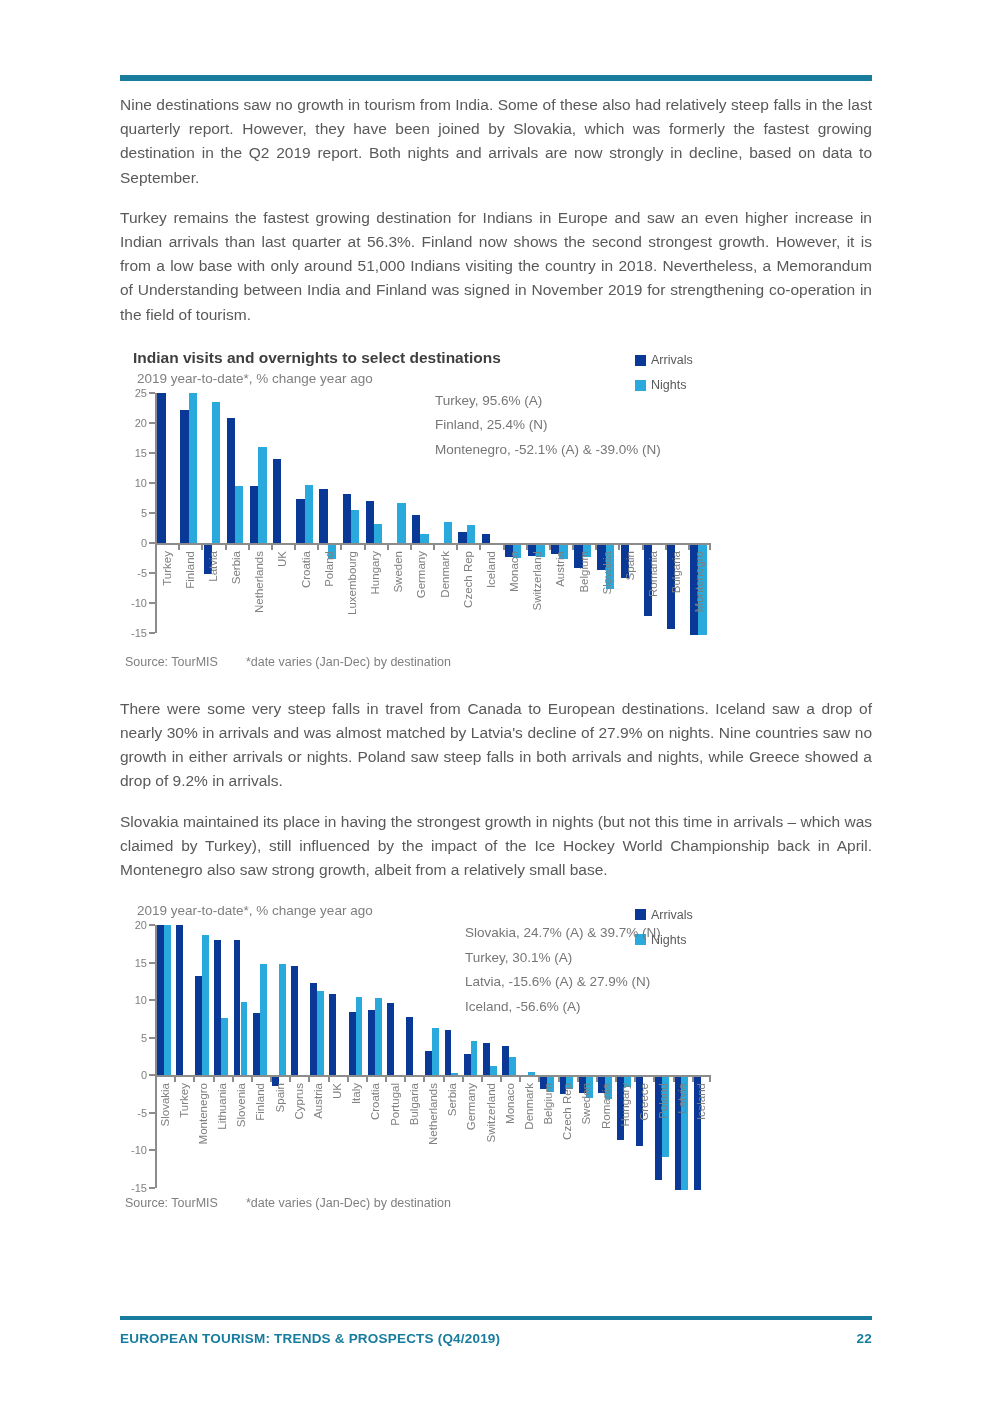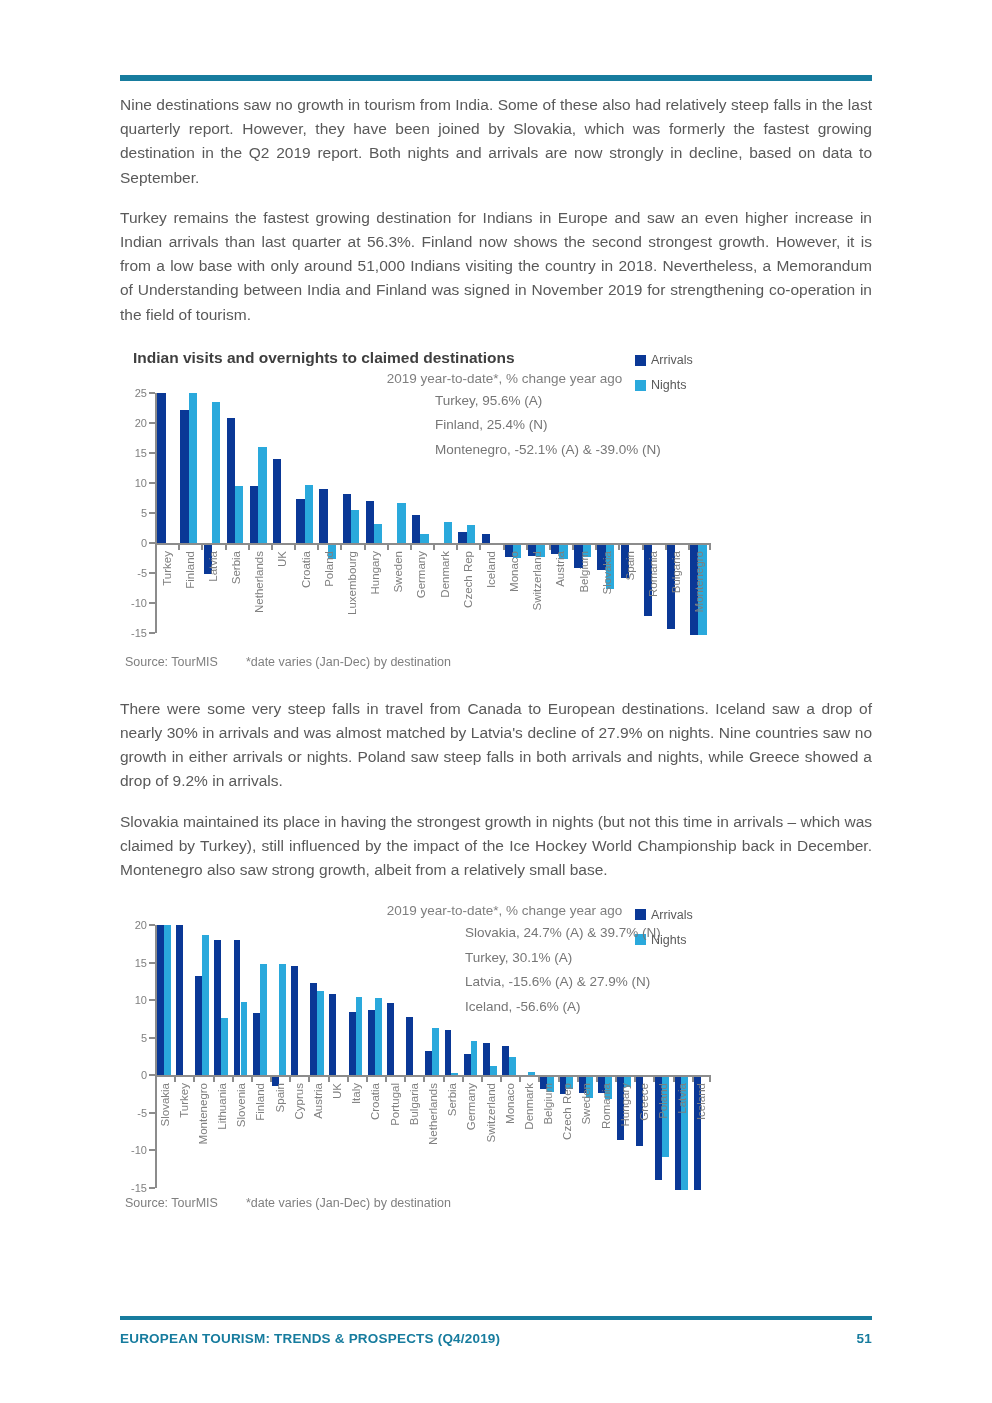--- a/index.html
+++ b/index.html
@@ -16,21 +16,21 @@
     margin:16px 0 0 0;
     font-size:15.5px;line-height:24.2px;
     color:#595959;text-align:justify;
   }
   
   .chart{position:relative;margin-top:22px;}
   .chart-title{
     padding-left:13px;font-size:15.5px;font-weight:bold;color:#3f3f3f;
   }
   .chart-subtitle{
-    padding-left:17px;margin-top:4px;font-size:13.5px;color:#7f7f7f;text-align:center;
+    padding-left:17px;margin-top:4px;font-size:13.5px;color:#7f7f7f;
   }
   .legend{position:absolute;left:515px;top:-1px;}
   .legend-item{display:flex;align-items:center;height:25px;}
   .legend-swatch{width:11px;height:11px;margin-right:5px;flex:0 0 auto;}
   .legend-label{font-size:12.5px;color:#595959;}
   .plot{position:relative;margin-left:35px;margin-top:7px;width:556px;}
   .axis-y{position:absolute;left:0;top:0;width:2px;background:#8c8c8c;}
   .axis-zero{position:absolute;left:0;height:2px;background:#8c8c8c;}
   .ytick{position:absolute;left:-6px;width:6px;height:2px;background:#8c8c8c;}
   .ylabel{
@@ -66,21 +66,21 @@
 <body>
 
 <div class="page">
   <div class="content">
     <div class="rule-top"></div>
 
     <p class="para" style="margin-top:12px;">Nine destinations saw no growth in tourism from India. Some of these also had relatively steep falls in the last quarterly report. However, they have been joined by Slovakia, which was formerly the fastest growing destination in the Q2 2019 report. Both nights and arrivals are now strongly in decline, based on data to September.</p>
     <p class="para">Turkey remains the fastest growing destination for Indians in Europe and saw an even higher increase in Indian arrivals than last quarter at 56.3%. Finland now shows the second strongest growth. However, it is from a low base with only around 51,000 Indians visiting the country in 2018. Nevertheless, a Memorandum of Understanding between India and Finland was signed in November 2019 for strengthening co-operation in the field of tourism.</p>
 
     <div class="chart">
-      <div class="chart-title">Indian visits and overnights to claimed destinations</div>
+      <div class="chart-title">Indian visits and overnights to select destinations</div>
       <div class="legend">
         <div class="legend-item">
           <span class="legend-swatch" style="background:#0a3896;"></span>
           <span class="legend-label">Arrivals</span>
         </div>
         <div class="legend-item">
           <span class="legend-swatch" style="background:#2aa9dc;"></span>
           <span class="legend-label">Nights</span>
         </div>
       </div>
@@ -200,21 +200,21 @@
             <div>Finland, 25.4% (N)</div>
             <div>Montenegro, -52.1% (A) &amp; -39.0% (N)</div>
           </div>
         </div>
       <div class="chart-source src1">
         <span>Source: TourMIS</span><span class="note">*date varies (Jan-Dec) by destination</span>
       </div>
     </div>
 
     <p class="para p3">There were some very steep falls in travel from Canada to European destinations. Iceland saw a drop of nearly 30% in arrivals and was almost matched by Latvia's decline of 27.9% on nights. Nine countries saw no growth in either arrivals or nights. Poland saw steep falls in both arrivals and nights, while Greece showed a drop of 9.2% in arrivals.</p>
-    <p class="para">Slovakia maintained its place in having the strongest growth in nights (but not this time in arrivals – which was claimed by Turkey), still influenced by the impact of the Ice Hockey World Championship back in December. Montenegro also saw strong growth, albeit from a relatively small base.</p>
+    <p class="para">Slovakia maintained its place in having the strongest growth in nights (but not this time in arrivals – which was claimed by Turkey), still influenced by the impact of the Ice Hockey World Championship back in April. Montenegro also saw strong growth, albeit from a relatively small base.</p>
 
     <div class="chart chart2">
       <div class="legend">
         <div class="legend-item">
           <span class="legend-swatch" style="background:#0a3896;"></span>
           <span class="legend-label">Arrivals</span>
         </div>
         <div class="legend-item">
           <span class="legend-swatch" style="background:#2aa9dc;"></span>
           <span class="legend-label">Nights</span>
@@ -359,16 +359,16 @@
       <div class="chart-source src2">
         <span>Source: TourMIS</span><span class="note">*date varies (Jan-Dec) by destination</span>
       </div>
     </div>
   </div>
 
   <div class="footer">
     <div class="footer-rule"></div>
     <div class="footer-row">
       <span>EUROPEAN TOURISM: TRENDS &amp; PROSPECTS (Q4/2019)</span>
-      <span>51</span>
+      <span>22</span>
     </div>
   </div>
 </div>
 
 </body></html>

